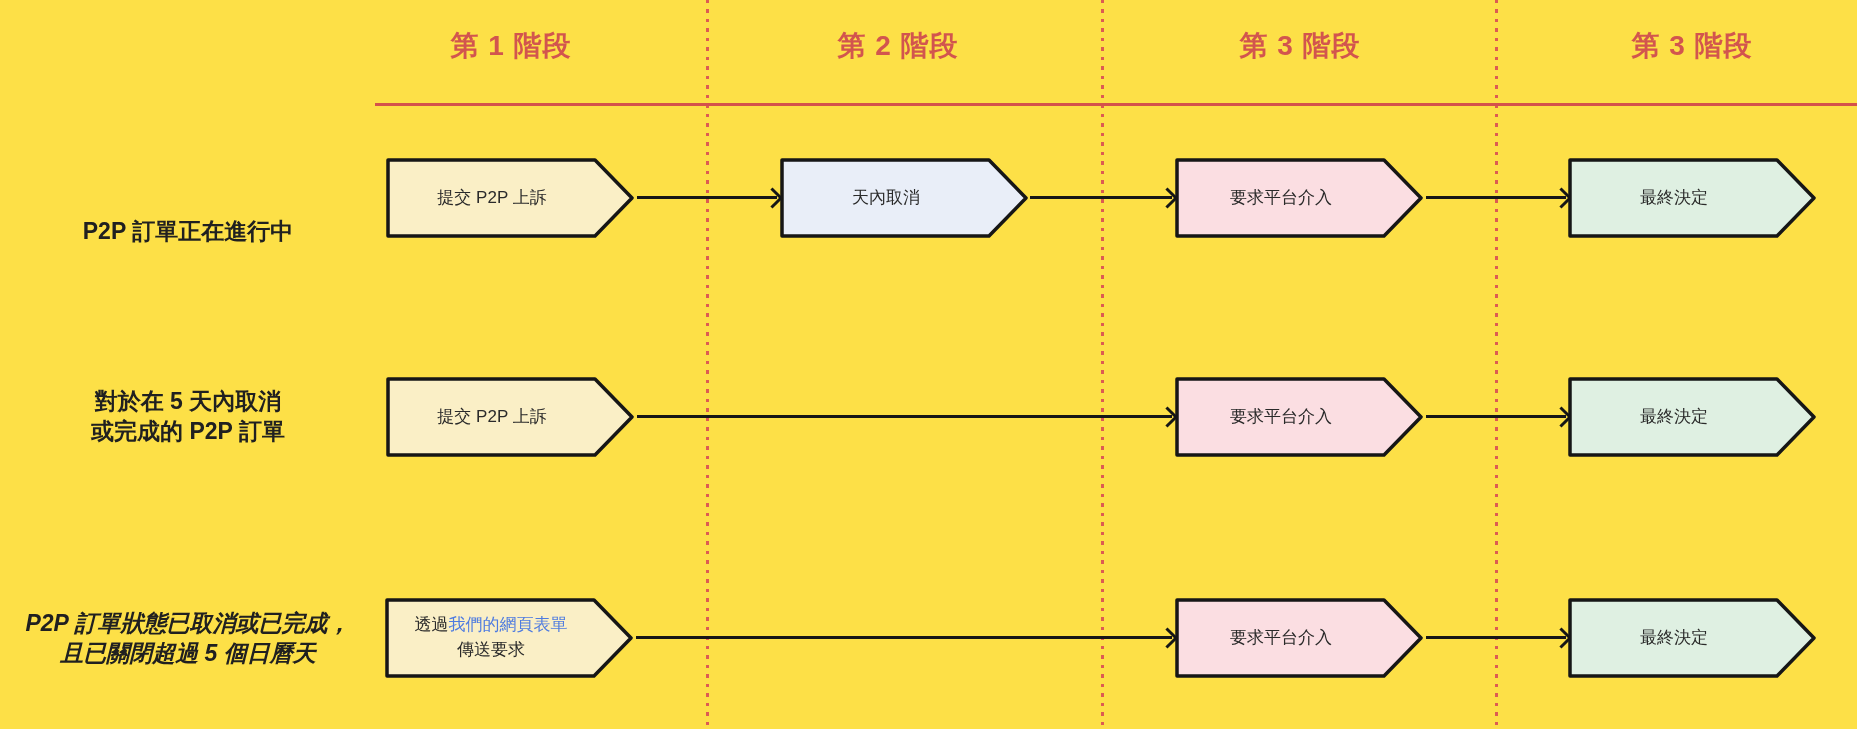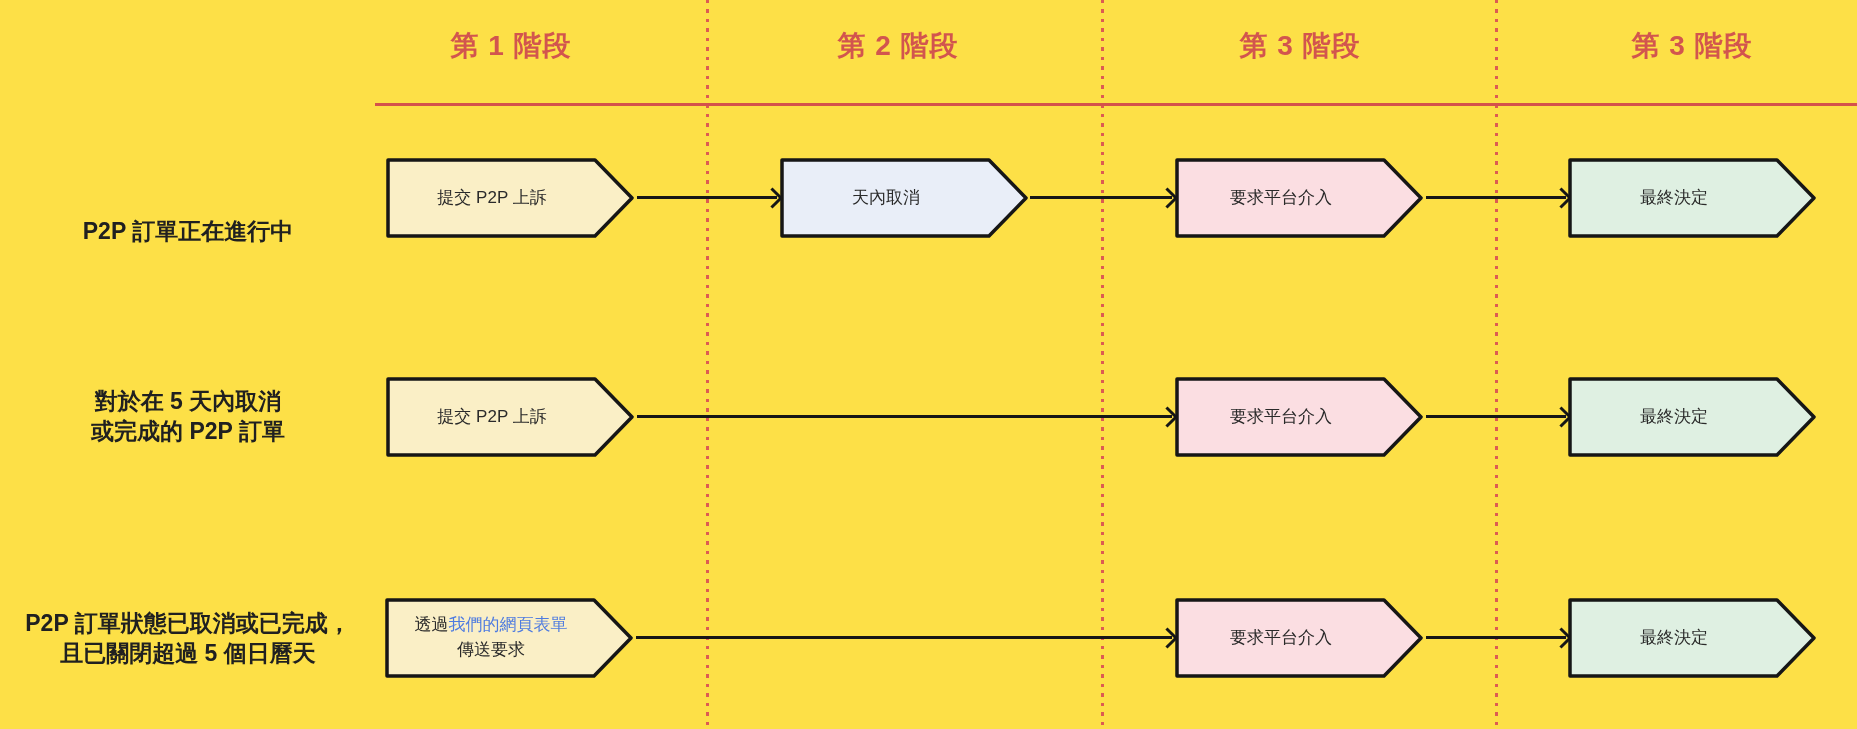--- a/index.html
+++ b/index.html
@@ -19,21 +19,21 @@
   .stage-header {
     position:absolute; top:27px; transform:translateX(-50%);
     font-size:28px; font-weight:bold; color:#D2554E; white-space:nowrap; letter-spacing:1px;
   }
   .sh1{ left:511px; } .sh2{ left:898px; } .sh3{ left:1300px; } .sh4{ left:1692px; }
   
   .row-label {
     position:absolute; left:8px; width:360px; text-align:center;
     font-size:23px; font-weight:bold; color:#202020; line-height:1.32;
   }
-  .rl1{ top:193px;margin-top:23px; } .rl2{ top:386px; } .rl3{ top:608px; }
+  .rl1{ top:193px;margin-top:23px; } .rl2{ top:386px; } .rl3{ top:608px;font-style:italic; }
   
   .pbox { position:absolute; width:248px; height:80px; }
   .pbox svg { position:absolute; left:0; top:0; display:block; }
   .pbox .box-text {
     position:absolute; left:0; top:0; width:212px; height:80px;
     display:flex; flex-direction:column; align-items:center; justify-content:center;
     font-size:17px; color:#2A2A2A; text-align:left; line-height:1.45; white-space:nowrap;
   }
   .link-text { color:#4E7BE0; }
   

